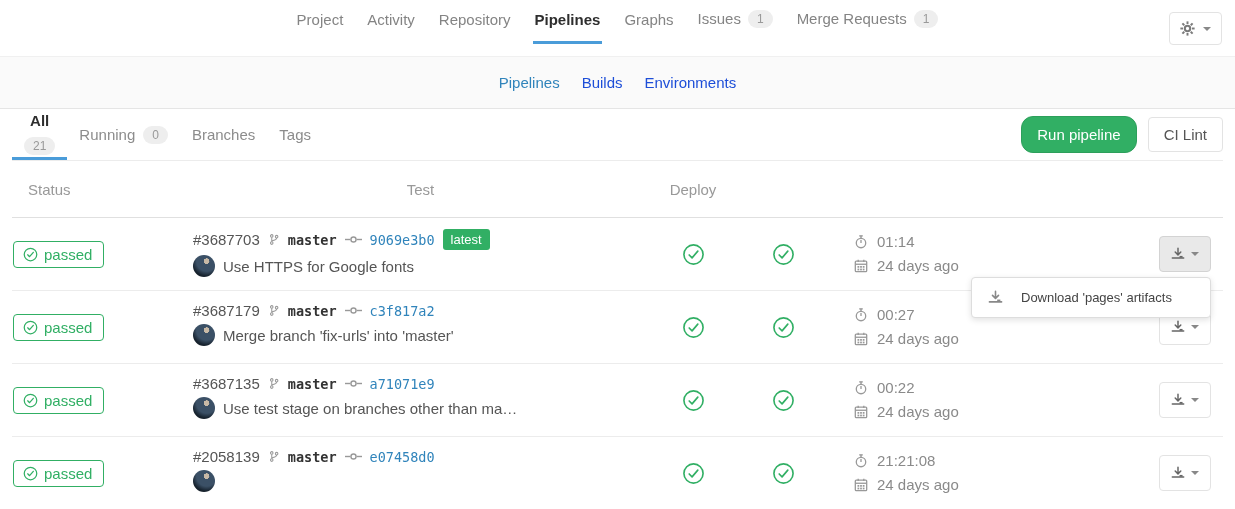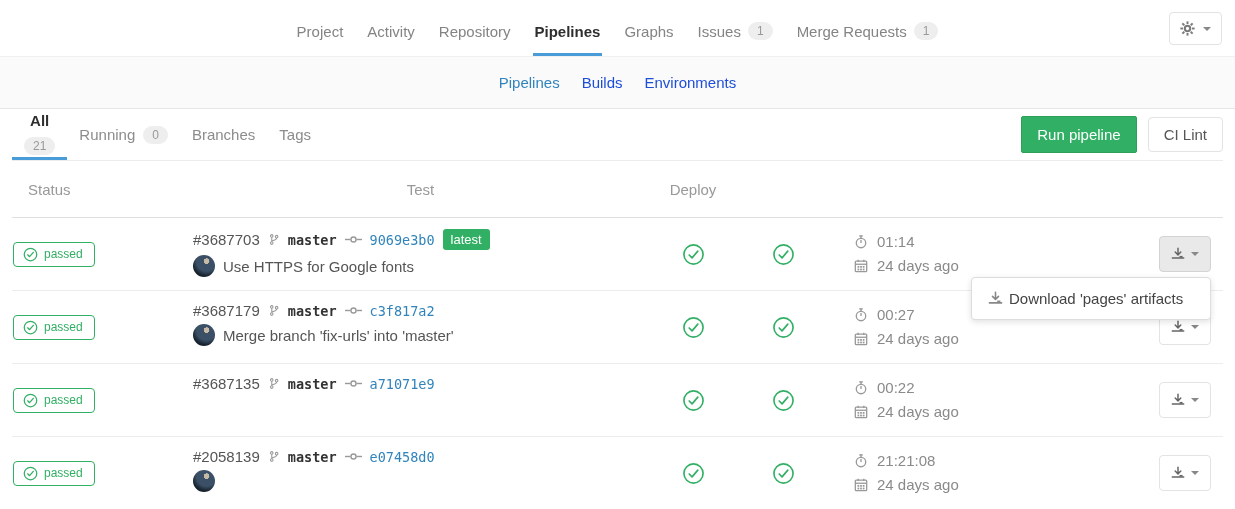--- a/index.html
+++ b/index.html
@@ -3,62 +3,62 @@
 <meta charset="utf-8">
 <style>
   * { margin:0; padding:0; box-sizing:border-box; }
   html,body { background:#fff; }
   .page {
     width:1235px; height:509px; overflow:hidden; position:relative;
     background:#fff; font-family:"Liberation Sans", sans-serif; color:#555;
   }
   
   .top-nav { height:56px; display:flex; justify-content:center; align-items:flex-end; position:relative; background:#fff; }
-  .top-nav-item { margin:0 10px; padding:0 2px 16px; font-size:15px; color:#848484; display:flex; align-items:center; gap:7px; cursor:pointer; }
+  .top-nav-item { margin:12px 10px; padding:0 2px 16px; font-size:15px; color:#848484; display:flex; align-items:flex-start; gap:7px; cursor:pointer; }
   .top-nav-item.active { color:#2e2e2e; font-weight:600; border-bottom:3px solid #4a9cd9; padding-bottom:13px; }
   .nav-badge { background:#eee; color:#999; border-radius:10px; padding:2px 9px; font-size:12px; font-weight:400; }
   .gear-btn { position:absolute; right:13px; top:12px; width:53px; height:33px; border:1px solid #e3e3e3; border-radius:4px; background:#fff; display:flex; align-items:center; justify-content:center; gap:8px; cursor:pointer; }
   .caret { width:0; height:0; border-left:4px solid transparent; border-right:4px solid transparent; border-top:4px solid #888; }
   
   .sub-nav { height:53px; background:#fafafa; border-top:1px solid #f0f0f0; border-bottom:1px solid #e5e5e5; display:flex; justify-content:center; align-items:center; }
   .sub-nav-item { margin:0 11px; font-size:15px; color:#1d4ed8; cursor:pointer; }
   .sub-nav-item.active { color:#3084bb; }
   
   .content { margin:0 12px; position:relative; }
   .tabs-row { display:flex; align-items:center; height:52px; border-bottom:1px solid #ececec; }
   .tab { display:flex; align-items:center; gap:8px; font-size:15px; color:#8c8c8c; padding:0 12px; height:100%; cursor:pointer; }
   .tab.active { color:#2e2e2e; font-weight:600; border-bottom:3px solid #4a9cd9; padding-top:3px;flex-direction:column; }
   .tab .nav-badge { font-size:12px; }
   .tab-actions { margin-left:auto; display:flex; align-items:center; }
-  .btn-green { background:#31af64; color:#fff; border:1px solid #2d9f5b; border-radius:2px; padding:9px 15px; font-size:15px; font-family:inherit; cursor:pointer; }
+  .btn-green { background:#31af64; color:#fff; border:1px solid #2d9f5b; border-radius:12px; padding:9px 15px; font-size:15px; font-family:inherit; cursor:pointer; }
   .btn-default { background:#fff; color:#555; border:1px solid #e3e3e3; border-radius:4px; padding:8px 15px; font-size:15px; font-family:inherit; margin-left:11px; cursor:pointer; }
   
   .grid { display:grid; grid-template-columns:181px 455px 90px 90px 1fr 64px; align-items:center; }
   .thead { height:57px; color:#999; font-size:15px; border-bottom:1px solid #e0e0e0; }
   .th-status { padding-left:16px; }
   .th-center { justify-self:center; }
   .row { height:73px; border-bottom:1px solid #ececec; }
-  .status-badge { display:inline-flex; align-items:center; gap:6px; border:1px solid #31af64; color:#31af64; background:#fff; border-radius:4px; padding:4px 11px 4px 9px; font-size:12px; margin-left:1px; cursor:pointer; justify-self:start; }
+  .status-badge { display:inline-flex; align-items:center; gap:6px; border:1px solid #31af64; color:#31af64; background:#fff; border-radius:4px; padding:4px 11px 4px 9px; font-size:15px; margin-left:1px; cursor:pointer; justify-self:start; }
   .commit-cell { align-self:start; padding-top:11px; }
   .commit-line1 { display:flex; align-items:center; gap:8px; font-size:15px; color:#555; }
   .mono-b { font-family:"DejaVu Sans Mono", monospace; font-weight:bold; font-size:13.5px; color:#333; cursor:pointer; }
   .sha { font-family:"DejaVu Sans Mono", monospace; font-size:13.5px; color:#3084bb; cursor:pointer; }
   .latest-badge { background:#31af64; color:#fff; border-radius:3px; padding:3px 8px; font-size:13px; }
   .commit-line2 { display:flex; align-items:center; gap:8px; margin-top:5px; font-size:15px; color:#555; }
   .avatar { width:22px; height:22px; border-radius:50%; flex:0 0 22px; cursor:pointer;
     background:radial-gradient(circle at 62% 28%, #c8b9a6 0 13%, #3b5066 14% 48%, #182430 70%, #0b0f14 100%); }
   .msg { white-space:nowrap; overflow:hidden; text-overflow:clip; max-width:420px; cursor:pointer;text-align:right; }
   .check-cell { justify-self:center; display:flex; cursor:pointer; }
   .time-cell { padding-left:26px; font-size:15px; color:#8a8a8a; }
   .time-line { display:flex; align-items:center; gap:9px; line-height:24px; }
   .actions-cell { justify-self:end; padding-right:12px; }
   .dl-btn { width:52px; height:36px; border:1px solid #e3e3e3; border-radius:4px; background:#fff; display:flex; align-items:center; justify-content:center; gap:6px; cursor:pointer; }
   .dl-btn.open { background:#e9e9e9; border-color:#d3d3d3; }
   .dropdown-menu { position:absolute; left:959px; top:168px; width:240px; background:#fff; border:1px solid #ddd; border-radius:4px; box-shadow:0 2px 6px rgba(0,0,0,0.12); padding:9px 0; z-index:10; }
-  .dropdown-item { display:flex; align-items:center; gap:6px; padding:3px 16px; font-size:15px; color:#444; white-space:nowrap; cursor:pointer; }
+  .dropdown-item { display:flex; align-items:center; gap:18px; padding:3px 16px; font-size:13px; color:#444; white-space:nowrap; cursor:pointer; }
   svg { display:block; }
 </style>
 </head>
 <body>
 
 <div class="page">
 
   <div class="top-nav">
     <div class="top-nav-item">
         <span>Project</span>
@@ -353,20 +353,24 @@
           <span class="mono-b">master</span>
           <span>
               <svg viewBox="0 0 24 12" width="17" height="9">
                 <circle cx="12" cy="6" r="3.6" fill="none" stroke="#999" stroke-width="2"></circle>
                 <line x1="0" y1="6" x2="7.5" y2="6" stroke="#999" stroke-width="2"></line>
                 <line x1="16.5" y1="6" x2="24" y2="6" stroke="#999" stroke-width="2"></line>
               </svg>
             </span>
           <span class="sha">a71071e9</span>
         </div>
+        <div class="commit-line2">
+          <span class="avatar"></span>
+          <span class="msg">Use test stage on branches other than ma…</span>
+        </div>
       </div>
       <div class="check-cell">
           <svg viewBox="0 0 24 24" width="23" height="23">
             <circle cx="12" cy="12" r="10" fill="none" stroke="#31af64" stroke-width="1.7"></circle>
             <path d="M7.5 12.5l3 3 6-7" fill="none" stroke="#31af64" stroke-width="1.7" stroke-linecap="round" stroke-linejoin="round"></path>
           </svg>
         </div>
       <div class="check-cell">
           <svg viewBox="0 0 24 24" width="23" height="23">
             <circle cx="12" cy="12" r="10" fill="none" stroke="#31af64" stroke-width="1.7"></circle>

